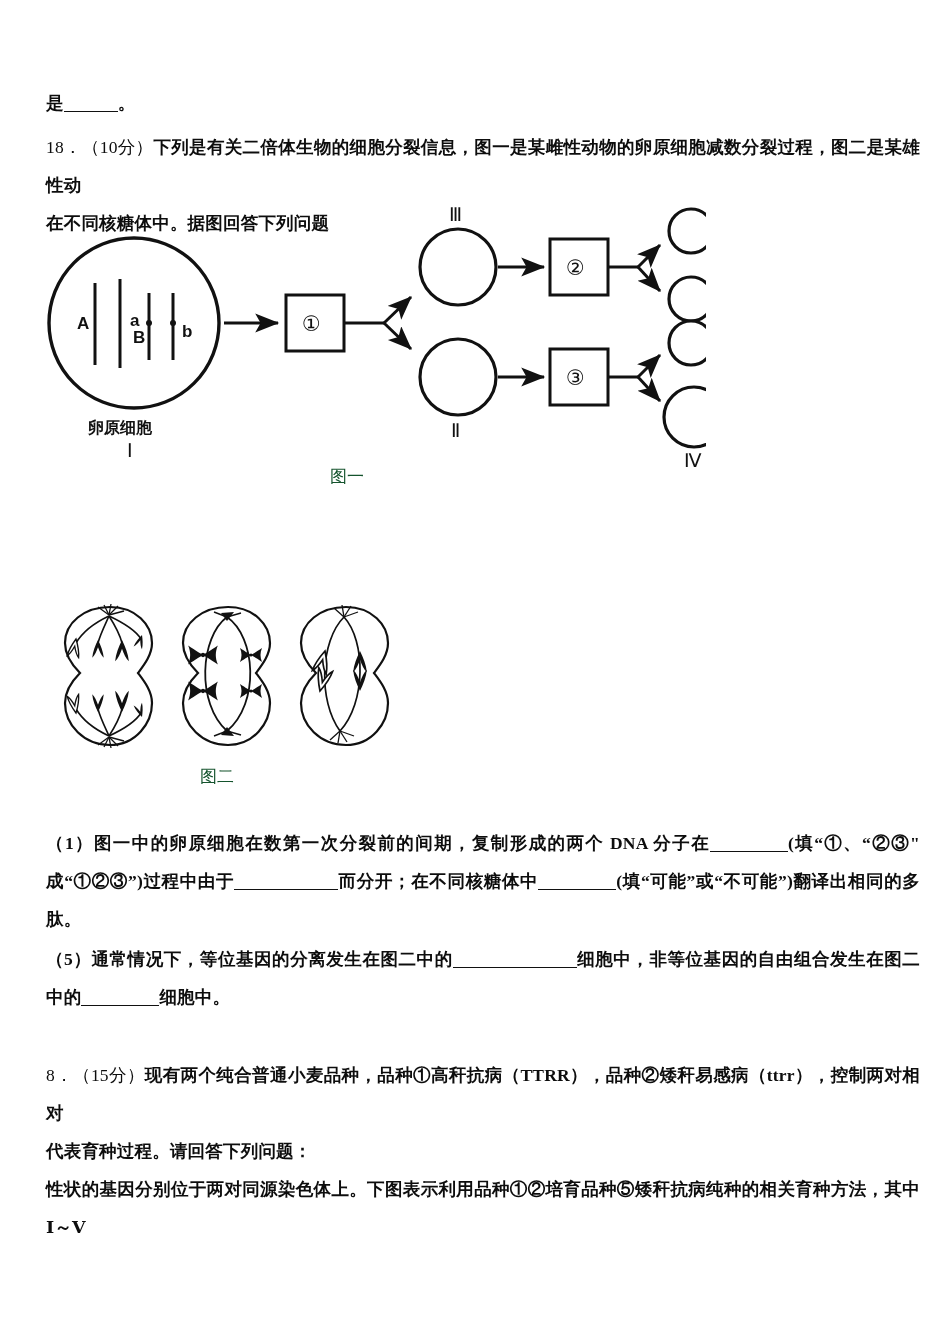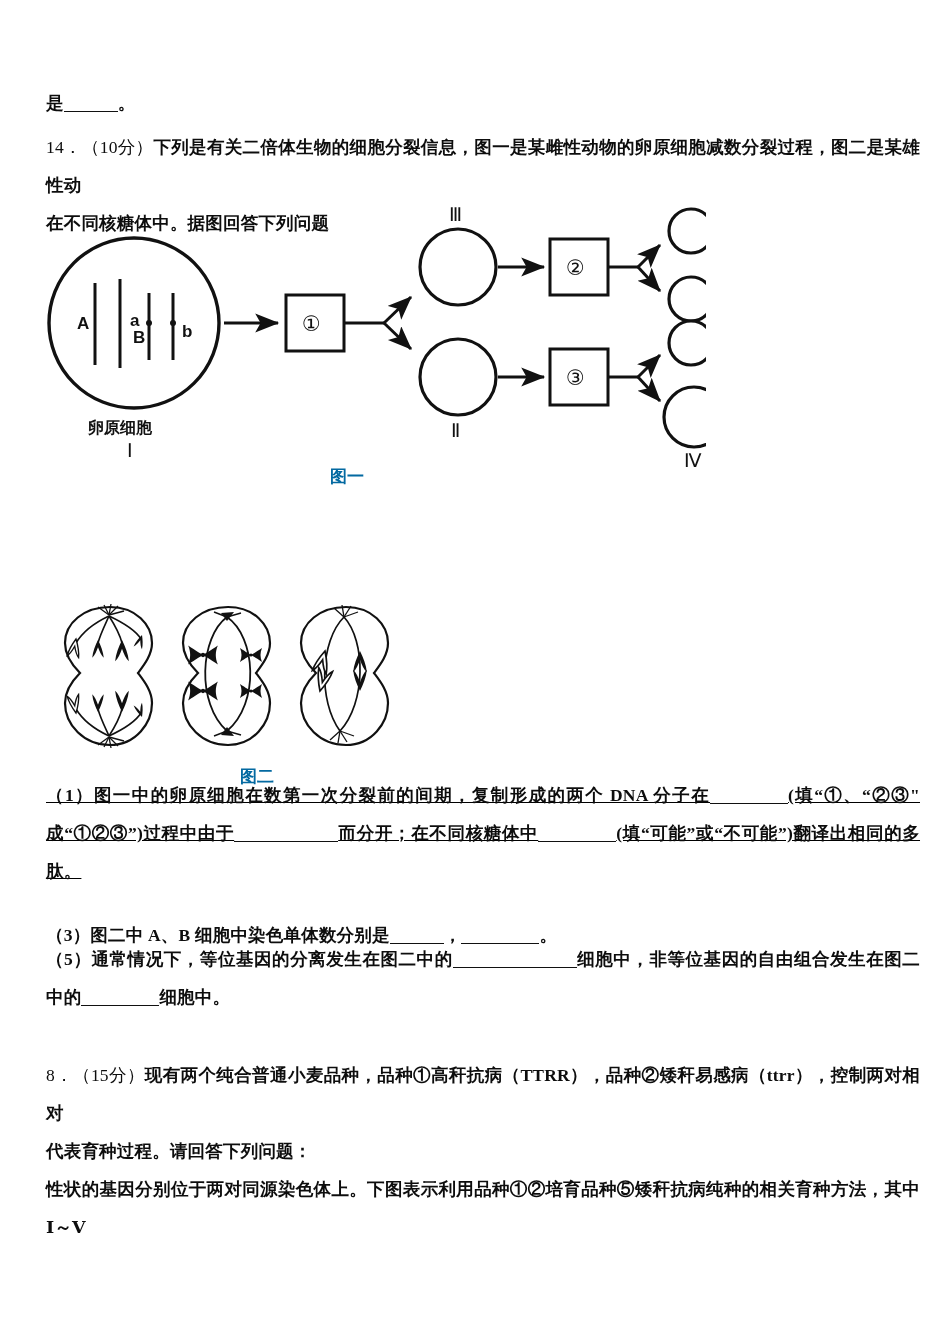--- a/index.html
+++ b/index.html
@@ -54,26 +54,26 @@
     position: absolute;
     left: 46px;
     top: 205px;
     width: 660px;
     height: 300px;
   }
   #fig1 svg { display: block; }
   .fig-cap {
     position: absolute;
     font-size: 17px;
-    font-weight: 700;
-    color: #0369a1;
+    font-weight: 400;
+    color: #14532d;
     text-align: center;
   }
   #fig1-caption { left: 330px; top: 465px; }
-  #fig2-caption { left: 200px; top: 765px; margin-left: 40px; }
+  #fig2-caption { left: 200px; top: 765px; }
 
   
   #fig2 {
     position: absolute;
     left: 48px;
     top: 595px;
     width: 360px;
     height: 170px;
   }
   #fig2 svg { display: block; }
@@ -107,21 +107,21 @@
 <div class="page">
 
   <div class="text-col" style="top:84px;">
     <div class="para">
       <span>是</span><span class="blank b-sm"></span><span>。</span>
     </div>
   </div>
 
   <div class="text-col" style="top:128px;">
     <div class="para">
-      <span class="num-lead">14．</span><span class="num-lead">（10分）</span><span>下列是有关二倍体生物的细胞分裂信息，图一是某雌性动物的卵原细胞减数分裂过程，图二是某雄性动</span>
+      <span class="num-lead">18．</span><span class="num-lead">（10分）</span><span>下列是有关二倍体生物的细胞分裂信息，图一是某雌性动物的卵原细胞减数分裂过程，图二是某雄性动</span>
     </div>
     <div class="para">
       <span>在不同核糖体中。据图回答下列问题</span>
     </div>
   </div>
 
   <div id="fig1">
     <svg width="660" height="300" viewBox="0 0 660 300" xmlns="http://www.w3.org/2000/svg">
       <defs>
         <marker id="ah" markerWidth="9" markerHeight="9" refX="7.6" refY="3.2" orient="auto" markerUnits="strokeWidth">
@@ -318,32 +318,27 @@
 
         <use href="#vchr-open" transform="translate(277,56) rotate(15) scale(1.3)"></use>
         <use href="#vchr-open" transform="translate(272,96) rotate(15) scale(1.3) scale(1,-1)"></use>
         <use href="#vchr" transform="translate(312,56) scale(1.25)"></use>
         <use href="#vchr" transform="translate(312,96) scale(1.25) scale(1,-1)"></use>
       </g>
     </svg>
   </div>
   <div class="fig-cap" id="fig2-caption">图二</div>
 
-  <div class="text-col" style="top:776px;text-decoration:underline;">
+  <div class="text-col" style="top:824px;">
     <div class="para">
       <span>（1）</span><span>图一中的卵原细胞在数第一次分裂前的间期，复制形成的两个 DNA 分子在</span><span class="blank b-md"></span><span>(填“①、“②③" 成“①②③”)过程中由于</span><span class="blank b-lg"></span><span>而分开；在不同核糖体中</span><span class="blank b-md"></span><span>(填“可能”或“不可能”)翻译出相同的多肽。</span>
     </div>
   </div>
 
 
-  <div class="text-col" style="top:916px;">
-    <div class="para">
-      <span>（3）</span><span>图二中 A、B 细胞中染色单体数分别是</span><span class="blank b-sm"></span><span>，</span><span class="blank b-md"></span><span>。</span>
-    </div>
-  </div>
 
 
   <div class="text-col" style="top:940px;">
     <div class="para">
       <span>（5）</span><span>通常情况下，等位基因的分离发生在图二中的</span><span class="blank b-xl"></span><span>细胞中，非等位基因的自由组合发生在图二中的</span><span class="blank b-md"></span><span>细胞中。</span>
     </div>
   </div>
 
   <div class="text-col" style="top:1056px;">
     <div class="para">

